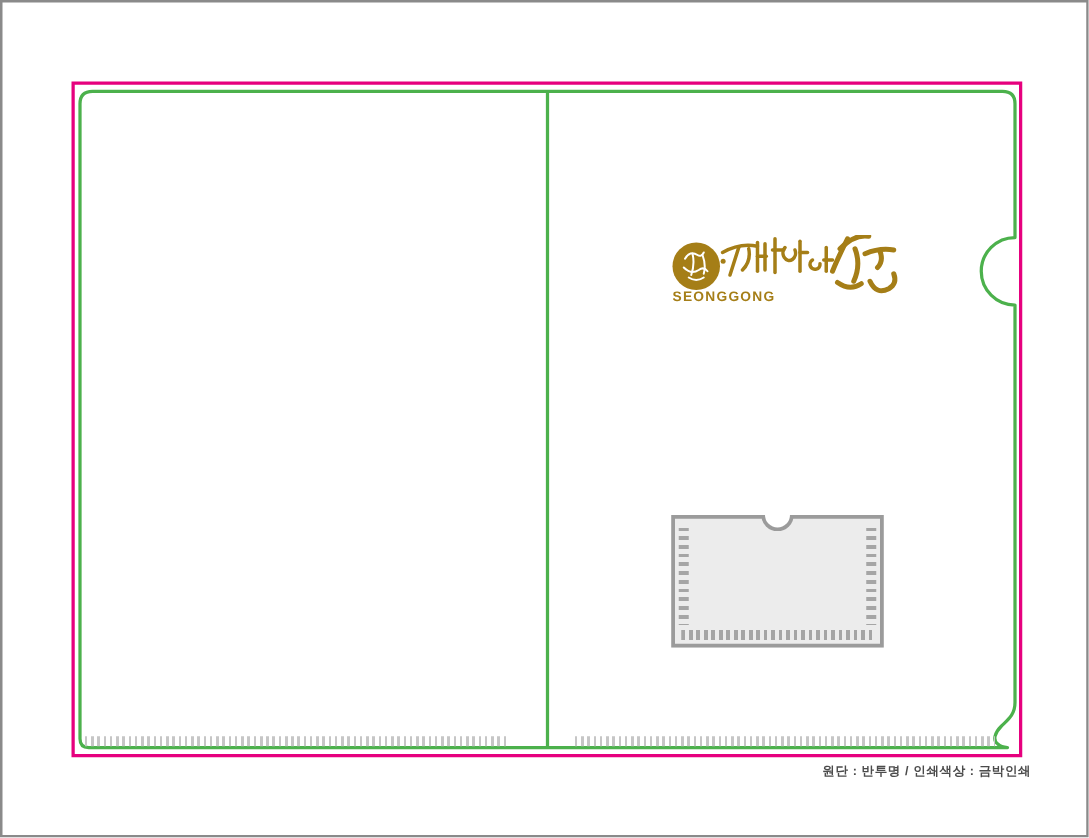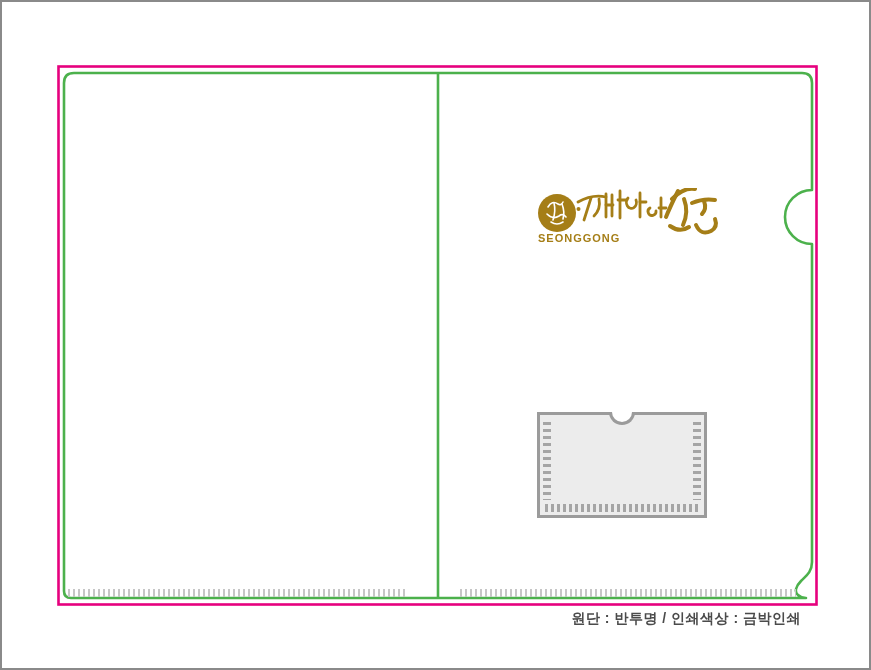--- a/index.html
+++ b/index.html
@@ -40,22 +40,22 @@
     background:repeating-linear-gradient(to right,#a5a5a5 0 3px,transparent 3px 6px);
   }
   .logo{position:absolute;left:530px;top:186px;width:195px;height:62px;}
   .logo-art{position:absolute;left:0;top:0;}
   .wordmark{
     position:absolute;left:6px;top:44px;
     font-size:11px;font-weight:bold;letter-spacing:1px;
     color:#a57e17;
   }
   .caption{
-    position:absolute;right:68px;top:608px;
-    font-size:14px;font-weight:bold;color:#4b4b4b;
+    position:absolute;right:44px;top:608px;
+    font-size:10px;font-weight:bold;color:#4b4b4b;
     letter-spacing:0.5px;white-space:nowrap;
   }
 </style>
 </head>
 <body>
 
 <div class="artboard">
 
   <svg class="outline-svg" viewBox="0 0 871 670" xmlns="http://www.w3.org/2000/svg">
 

